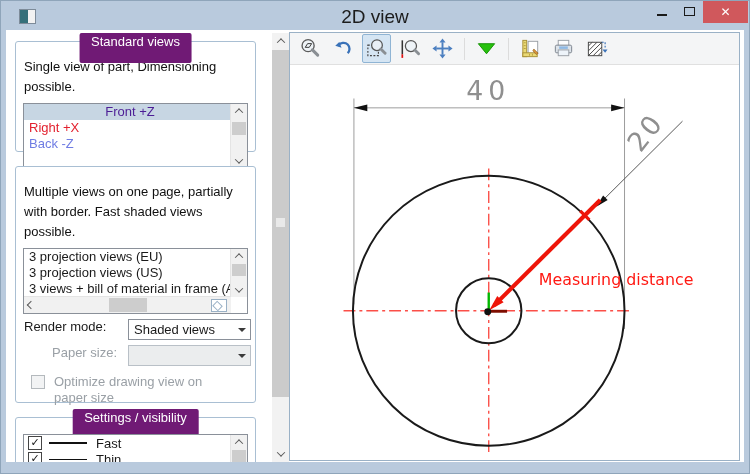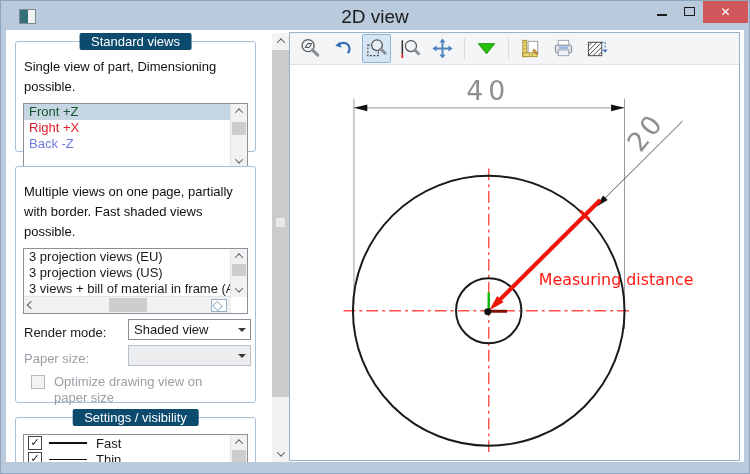--- a/index.html
+++ b/index.html
@@ -11,21 +11,21 @@
   .title{position:absolute;left:0;right:0;top:5px;text-align:center;font-size:19px;color:#1c1c1c;}
   .winbtns{position:absolute;right:1px;top:0;height:22px;display:flex;}
   .btn-min,.btn-max{width:27px;position:relative;}
   .btn-min::after{content:"";position:absolute;left:8px;bottom:7px;width:10px;height:2px;background:#1a1a1a;}
   .btn-max::after{content:"";position:absolute;left:8px;top:6px;width:9px;height:7px;border:1.5px solid #1a1a1a;}
   .btn-close{width:45px;background:#d0585c;color:#fff;display:flex;align-items:center;justify-content:center;font-size:12px;}
   
   .content{position:absolute;left:5px;right:5px;top:29px;bottom:11px;background:#fff;display:flex;overflow:hidden;}
   .left{width:283px;flex:none;position:relative;overflow:hidden;}
   .groupbox{position:relative;margin:14px 0 0 9px;width:239px;border:1px solid #a9bfd3;border-radius:3px;background:#fff;}
-  .gb-title{position:absolute;top:-9px;left:50%;transform:translateX(-50%);background:#0c4a6e;color:#fff;padding:0 12px;height:17px;line-height:17px;border-radius:2px;white-space:nowrap;}
+  .gb-title{position:absolute;top:-9px;left:50%;transform:translateX(-50%);background:#701a75;color:#fff;padding:0 12px;height:30px;line-height:17px;border-radius:2px;white-space:nowrap;}
   .gb-desc{margin:15px 8px 6px 8px;color:#111;line-height:20px;}
   .g1{margin-top:11px;height:109px;}
   .g2{height:235px;}
   .g3{height:62px;}
   
   .listbox{position:relative;margin:0 7px;border:1px solid #8a9099;background:#fff;overflow:hidden;}
   .lb1,.lb2{height:64px;}
   .lb-rows{margin-right:16px;}
   .lb-row{height:16px;line-height:16px;padding-left:5px;white-space:nowrap;overflow:hidden;}
   .lb-row.selected{background:#c7d6e3;}
@@ -37,23 +37,23 @@
   .hscroll{position:absolute;left:0;right:16px;bottom:0;height:16px;background:#f1f1f1;border-top:1px solid #e4e4e4;}
   .hs-btn{position:absolute;top:0;bottom:0;width:14px;display:flex;align-items:center;justify-content:center;}
   .hs-btn.right{right:0;}
   .hs-thumb{position:absolute;top:1px;bottom:1px;left:85px;width:38px;background:#cdcdcd;}
   .chev{display:inline-block;width:5px;height:5px;border-left:1.5px solid #5a5a5a;border-top:1.5px solid #5a5a5a;}
   .chev.up{transform:rotate(45deg) translate(1px,1px);}
   .chev.down{transform:rotate(225deg) translate(1px,1px);}
   .chev.left{transform:rotate(-45deg);}
   .chev.right{transform:rotate(135deg);}
   
-  .formrow{display:flex;align-items:flex-end;margin:5px 4px 0 8px;}
+  .formrow{display:flex;align-items:flex-start;margin:5px 4px 0 8px;}
   .formrow .flabel{flex:1;}
-  .flabel.disabled{color:#9aa0a6;}
+  .flabel.disabled{color:#9aa0a6;margin-left:28px;}
   .combo{width:116px;height:19px;border:1px solid #8a9099;position:relative;background:#fff;line-height:19px;padding-left:5px;flex:none;}
   .combo.disabled{background:#ebedee;border-color:#b9c0c7;}
   .combo .arrow{position:absolute;right:0;top:0;bottom:0;width:17px;display:flex;align-items:center;justify-content:center;}
   .combo .arrow::after{content:"";border:4px solid transparent;border-top:4.5px solid #3a3a3a;margin-top:4px;}
   .checkrow{display:flex;align-items:flex-start;margin:8px 0 0 15px;color:#9aa0a6;line-height:16px;}
   .cb-dis{width:12px;height:12px;border:1px solid #b4b9bd;background:#f2f3f4;margin:1px 9px 0 0;flex:none;}
   .checkrow .clabel{width:175px;}
   
   .set-row{display:flex;align-items:center;height:16px;}
   .cb-chk{width:12px;height:12px;border:1px solid #454545;background:#fff;color:#111;font-size:11px;line-height:11px;text-align:center;margin:0 7px 0 4px;flex:none;}
@@ -95,21 +95,21 @@
 
   <div class="content">
 
     <div class="left">
 
       <div class="groupbox g1">
         <div class="gb-title">Standard views</div>
         <div class="gb-desc">Single view of part, Dimensioning possible.</div>
         <div class="listbox lb1">
           <div class="lb-rows">
-            <div class="lb-row selected" style="color: #14532d;">Front +Z</div>
+            <div class="lb-row selected" style="color: #4c1d95; text-align: center;">Front +Z</div>
             <div class="lb-row" style="color: rgb(227, 33, 46);">Right +X</div>
             <div class="lb-row" style="color: rgb(111, 124, 227);">Back -Z</div>
             <div class="lb-row" style="color: #4c1d95; margin-top: 33px;">Left -X</div>
           </div>
           <div class="vscroll">
             <div class="sb-btn">
                 <span class="chev up"></span>
               </div>
             <div class="sb-thumb" style="top:18px;height:13px;"></div>
             <div class="sb-btn bottom">
@@ -143,21 +143,21 @@
             <div class="hs-thumb"></div>
             <div class="hs-btn right">
                 <span class="chev right"></span>
               </div>
           </div>
         </div>
 
         <div class="formrow">
           <span class="flabel">Render mode:</span>
           <div class="combo">
-            <span>Shaded view</span>
+            <span>Shaded views</span>
             <span class="arrow"></span>
           </div>
         </div>
         <div class="formrow">
           <span class="flabel disabled">Paper size:</span>
           <div class="combo disabled">
             <span></span>
             <span class="arrow"></span>
           </div>
         </div>

